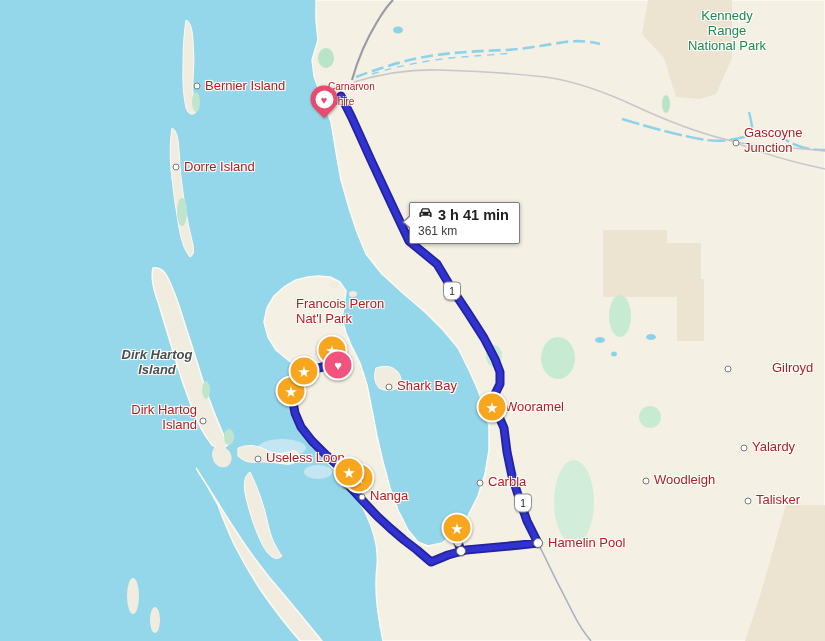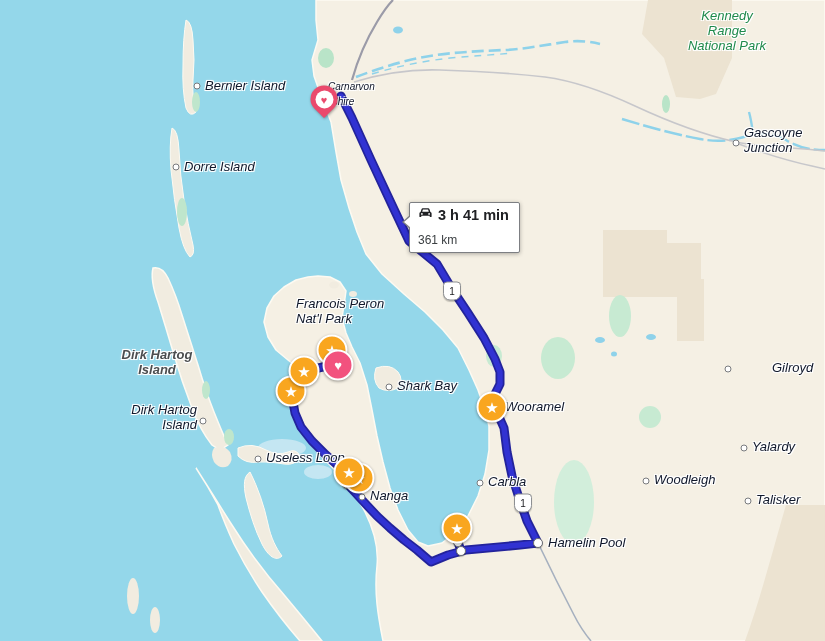--- a/index.html
+++ b/index.html
@@ -1,22 +1,22 @@
 <!DOCTYPE html>
 <html><head>
 <meta charset="utf-8">
 <style>
   html,body{margin:0;padding:0;background:#fff;}
   #map{position:relative;width:825px;height:641px;overflow:hidden;
        font-family:"Liberation Sans",sans-serif;background:#94d7ea;cursor:grab;}
   #base{position:absolute;left:0;top:0;z-index:1;}
   
-  .map-label{position:absolute;z-index:3;white-space:nowrap;color:#0f172a;font-size:13px;line-height:15px;
+  .map-label{position:absolute;z-index:3;white-space:nowrap;color:#b91c1c;font-size:13px;line-height:15px;
      text-shadow:-1px -1px 0 #fff,1px -1px 0 #fff,-1px 1px 0 #fff,1px 1px 0 #fff,0 0 3px #fff;}
-  .map-label .ln{display:block;font-style:italic;}
+  .map-label .ln{display:block;}
   .map-label.town{font-size:10px;}
   .map-label.park{color:#1f8a4c;font-weight:500;}
   .map-label.feature{font-style:italic;font-weight:600;color:#4c4e50;}
   .map-label.center{transform:translateX(-50%);text-align:center;}
   .map-label.right{transform:translateX(-100%);text-align:right;}
   .locality-dot{position:absolute;z-index:3;width:5px;height:5px;border-radius:50%;
      background:#fff;border:1.5px solid #797b7e;transform:translate(-50%,-50%);}
   
   .star-marker,.heart-marker{position:absolute;z-index:5;width:27px;height:27px;border-radius:50%;
      border:2.5px solid #fff;box-shadow:0 1px 3px rgba(0,0,0,.4);transform:translate(-50%,-50%);
@@ -33,21 +33,21 @@
   
   .route-shield{position:absolute;z-index:4;width:16px;height:17px;background:#fff;
      border:1.5px solid #8d8f92;border-radius:4px 4px 7px 7px;transform:translate(-50%,-50%);
      display:flex;align-items:center;justify-content:center;font-size:10px;color:#202124;
      box-shadow:0 1px 1px rgba(0,0,0,.2);}
   
   .route-tooltip{position:absolute;left:409px;top:202px;z-index:7;background:#fff;
      border:1px solid #7d7f83;border-radius:2px;box-shadow:0 1px 4px rgba(0,0,0,.3);
      padding:4px 10px 5px 8px;cursor:pointer;}
   .route-tooltip .row1{display:flex;align-items:center;gap:5px;font-size:14.5px;font-weight:bold;color:#202124;}
-  .route-tooltip .row2{font-size:12px;color:#3c4043;margin-top:10px;}
+  .route-tooltip .row2{font-size:12px;color:#3c4043;margin-top:1px;}
   .tt-arrow{position:absolute;left:-8px;top:12px;width:0;height:0;
      border-top:7px solid transparent;border-bottom:7px solid transparent;border-right:8px solid #7d7f83;}
   .tt-arrow:after{content:"";position:absolute;left:1.5px;top:-6px;width:0;height:0;
      border-top:6px solid transparent;border-bottom:6px solid transparent;border-right:7px solid #fff;}
   .car-icon{display:inline-block;}
 </style>
 </head>
 <body>
 
 <div id="map">

